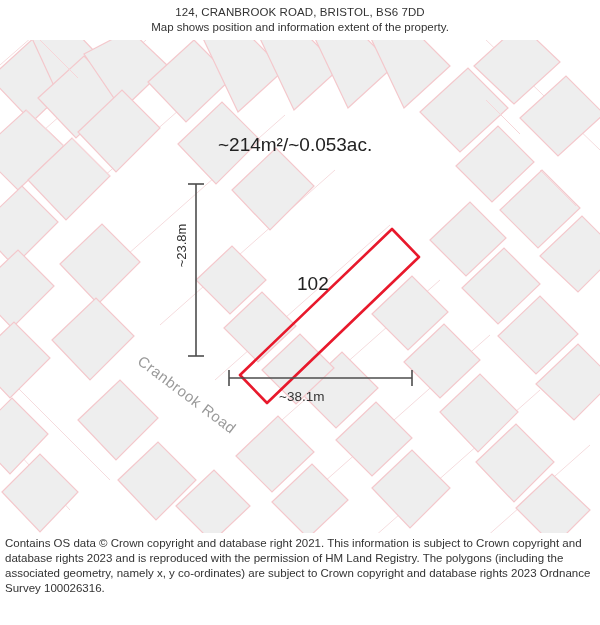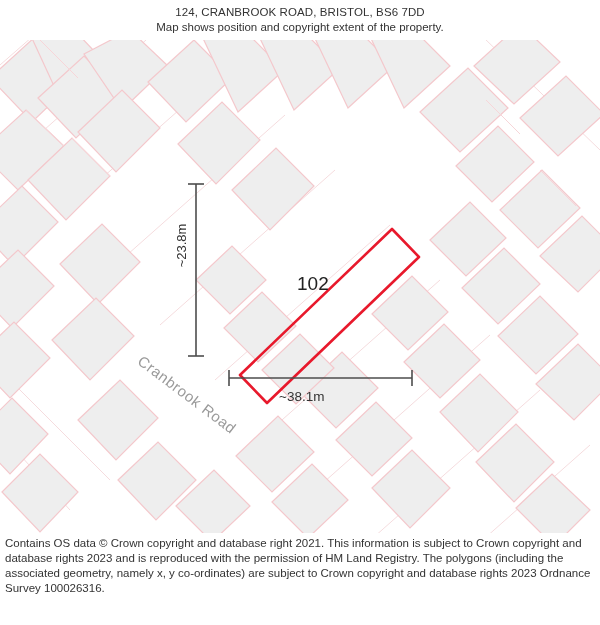--- a/index.html
+++ b/index.html
@@ -113,21 +113,21 @@
     color: #333333;
   }
 </style>
 </head>
 <body>
 
 <div class="page">
 
   <div class="header">
     <div class="title">124, CRANBROOK ROAD, BRISTOL, BS6 7DD</div>
-    <div class="subtitle">Map shows position and copyright extent of the property.</div>
+    <div class="subtitle">Map shows position and information extent of the property.</div>
   </div>
 
   <div class="map-wrap">
 
     <svg class="map-svg" width="600" height="493" viewBox="0 0 600 493">
       <defs>
         <clipPath id="mapclip">
           <rect x="0" y="0" width="600" height="493"></rect>
         </clipPath>
       </defs>
@@ -226,20 +226,21 @@
           <line x1="188" y1="144" x2="204" y2="144"></line>
           <line x1="188" y1="316" x2="204" y2="316"></line>
 
           <line x1="229" y1="338" x2="412" y2="338"></line>
           <line x1="229" y1="330" x2="229" y2="346"></line>
           <line x1="412" y1="330" x2="412" y2="346"></line>
         </g>
       </g>
     </svg>
 
+    <div class="area-label">~214m²/~0.053ac.</div>
     <div class="plot-number">102</div>
     <div class="dim-vert">~23.8m</div>
     <div class="dim-horiz">~38.1m</div>
     <div class="road-label">Cranbrook Road</div>
   </div>
 
   <div class="footer">Contains OS data © Crown copyright and database right 2021. This information is subject to Crown copyright and database rights 2023 and is reproduced with the permission of HM Land Registry. The polygons (including the associated geometry, namely x, y co-ordinates) are subject to Crown copyright and database rights 2023 Ordnance Survey 100026316.</div>
 
 </div>
 

